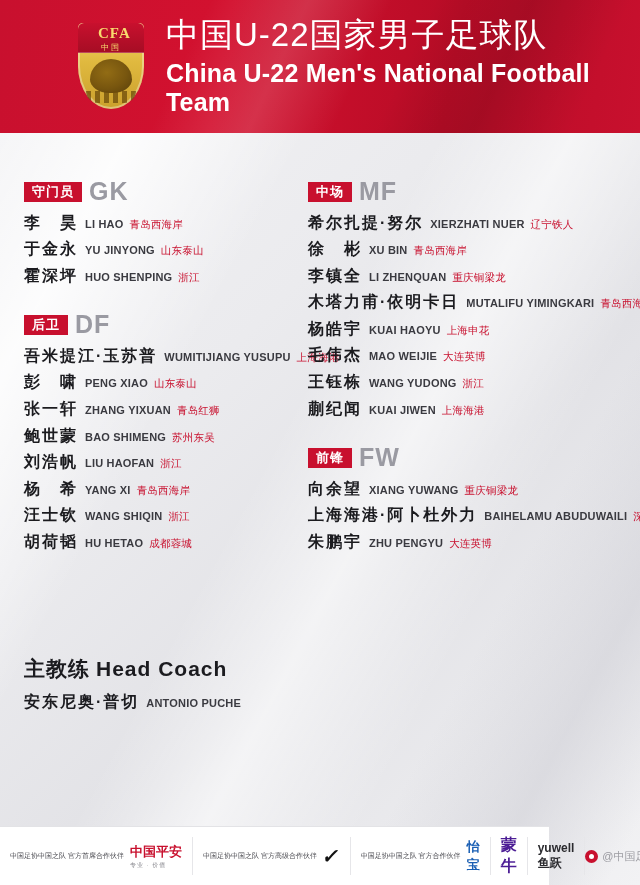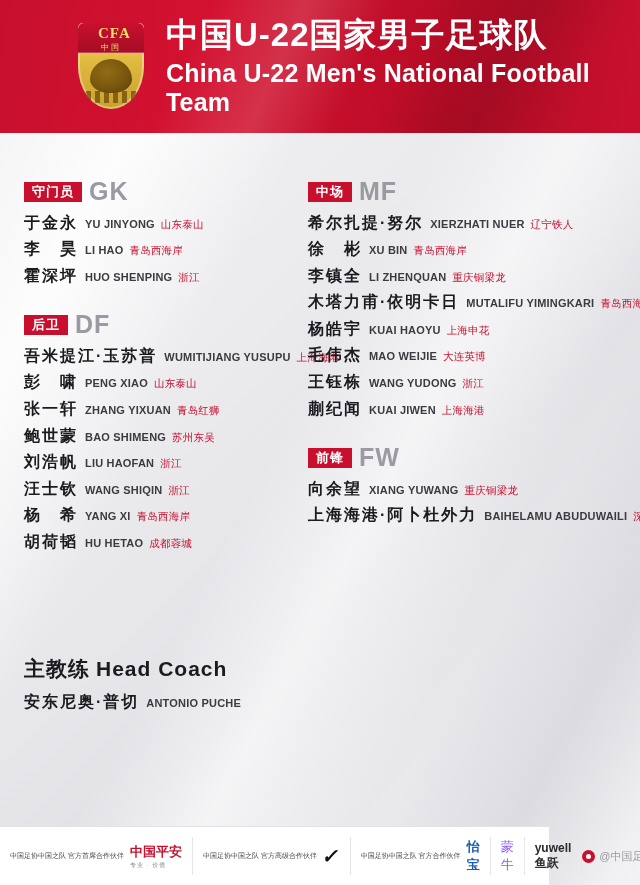--- a/index.html
+++ b/index.html
@@ -120,21 +120,21 @@
     top: 70px;
     width: 50px;
     height: 12px;
     background: repeating-linear-gradient(90deg, #6d4c0a 0 5px, transparent 5px 9px);
     border-radius: 0 0 14px 14px;
     opacity: .75;
   }
   .titles { color: #ffffff; }
   .title-cn {
     font-size: 33px;
-    font-weight: bold;
+    font-weight: normal;
     letter-spacing: 1px;
     line-height: 1.15;
     font-family: "Liberation Sans", sans-serif;
   }
   .title-en {
     font-size: 25px;
     font-weight: bold;
     letter-spacing: 0.2px;
     margin-top: 5px;
     font-family: "Liberation Sans", sans-serif;
@@ -257,21 +257,21 @@
     color: #8a8a90;
     letter-spacing: 1px;
   }
   .sp-nike {
     font-size: 20px;
     color: #111;
     font-weight: bold;
     font-family: "Liberation Serif", serif;
     transform: skewX(-12deg);
   }
-  .sp-green { color: #8b5cf6; font-weight: normal; font-size: 13px; }
+  .sp-green { color: #4c1d95; font-weight: bold; font-size: 16px; }
   .sp-blue  { color: #1a5fb4; font-weight: bold; font-size: 13px; }
   .sp-dark  { color: #2a2a2e; font-weight: bold; font-size: 12px; }
   .weibo {
     margin-left: auto;
     display: flex;
     align-items: center;
     padding-right: 10px;
     color: #9a9aa0;
     font-size: 11px;
     white-space: nowrap;
@@ -320,24 +320,24 @@
   <div class="columns">
 
     <div class="col col-left">
 
       <div class="group">
         <div class="group-head">
           <span class="tag">守门员</span>
           <span class="tag-en">GK</span>
         </div>
         <div class="player">
+          <span class="p-cn">李　昊</span><span class="p-en">LI HAO</span><span class="p-club">青岛西海岸</span>
+        </div>
+        <div class="player">
           <span class="p-cn">于金永</span><span class="p-en">YU JINYONG</span><span class="p-club">山东泰山</span>
-        </div>
-        <div class="player">
-          <span class="p-cn">李　昊</span><span class="p-en">LI HAO</span><span class="p-club">青岛西海岸</span>
         </div>
         <div class="player">
           <span class="p-cn">霍深坪</span><span class="p-en">HUO SHENPING</span><span class="p-club">浙江</span>
         </div>
       </div>
 
       <div class="group">
         <div class="group-head">
           <span class="tag">后卫</span>
           <span class="tag-en">DF</span>
@@ -351,24 +351,24 @@
         <div class="player">
           <span class="p-cn">张一轩</span><span class="p-en">ZHANG YIXUAN</span><span class="p-club">青岛红狮</span>
         </div>
         <div class="player">
           <span class="p-cn">鲍世蒙</span><span class="p-en">BAO SHIMENG</span><span class="p-club">苏州东吴</span>
         </div>
         <div class="player">
           <span class="p-cn">刘浩帆</span><span class="p-en">LIU HAOFAN</span><span class="p-club">浙江</span>
         </div>
         <div class="player">
+          <span class="p-cn">杨　希</span><span class="p-en">YANG XI</span><span class="p-club">青岛西海岸</span>
+        </div>
+        <div class="player">
           <span class="p-cn">汪士钦</span><span class="p-en">WANG SHIQIN</span><span class="p-club">浙江</span>
-        </div>
-        <div class="player">
-          <span class="p-cn">杨　希</span><span class="p-en">YANG XI</span><span class="p-club">青岛西海岸</span>
         </div>
         <div class="player">
           <span class="p-cn">胡荷韬</span><span class="p-en">HU HETAO</span><span class="p-club">成都蓉城</span>
         </div>
       </div>
     </div>
 
     <div class="col col-right">
 
       <div class="group">
@@ -405,20 +405,23 @@
       <div class="group">
         <div class="group-head">
           <span class="tag">前锋</span>
           <span class="tag-en">FW</span>
         </div>
         <div class="player">
           <span class="p-cn">向余望</span><span class="p-en">XIANG YUWANG</span><span class="p-club">重庆铜梁龙</span>
         </div>
         <div class="player">
           <span class="p-cn">上海海港·阿卜杜外力</span><span class="p-en">BAIHELAMU ABUDUWAILI</span><span class="p-club">深圳新鹏城</span>
+        </div>
+        <div class="player">
+          <span class="p-cn">朱鹏宇</span><span class="p-en">ZHU PENGYU</span><span class="p-club">大连英博</span>
         </div>
       </div>
     </div>
   </div>
 
   <div class="coach">
     <div class="coach-title">
       <span>主教练</span><span class="en">Head Coach</span>
     </div>
     <div class="player">

